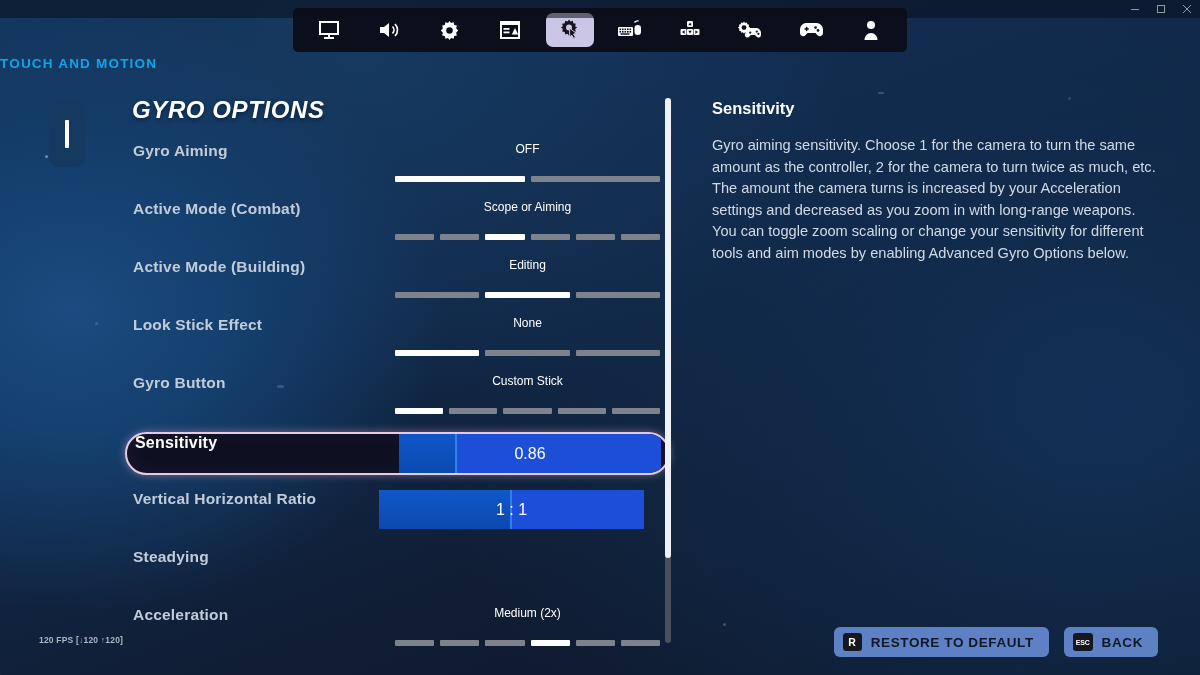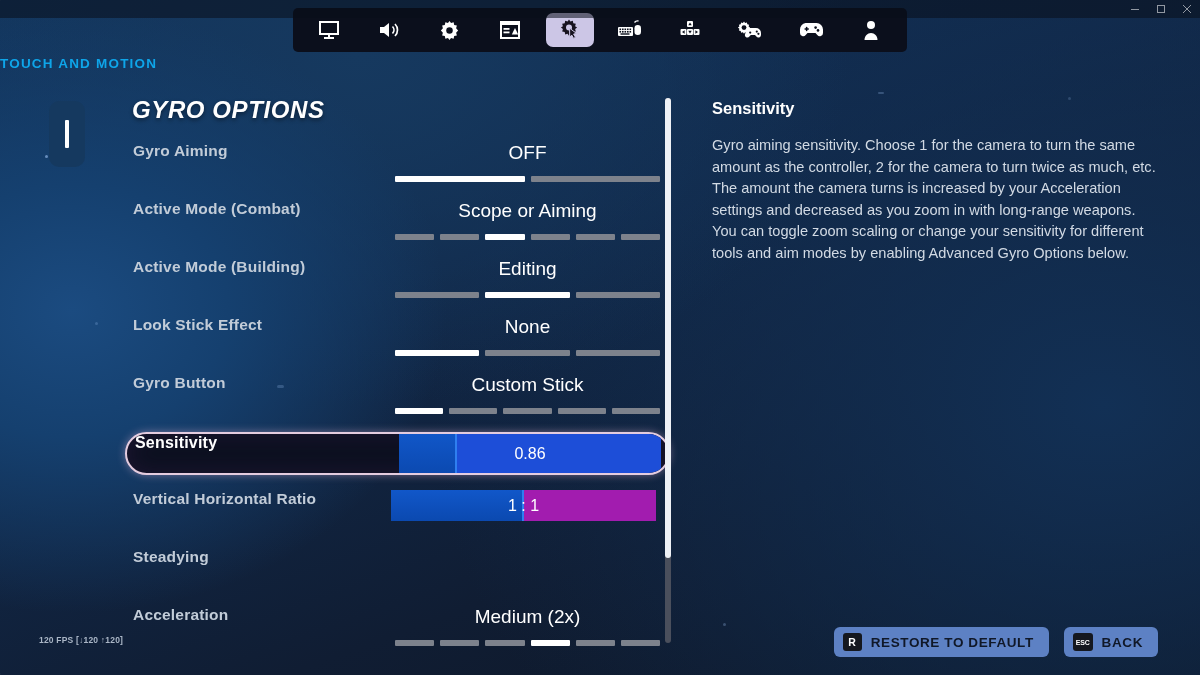--- a/index.html
+++ b/index.html
@@ -87,33 +87,33 @@
   .row .label{
     font-size:15.5px; font-weight:bold; color:#c2ccd8; letter-spacing:.2px;
     white-space:nowrap;
   }
   
   .optctl{
     position:absolute; left:270px; top:0; width:265px; height:43px;
   }
   .optval{
     position:absolute; left:0; right:0; top:0; height:26px;
-    text-align:center; font-size:19px; color:#ffffff;
+    text-align:center; font-size:12px; color:#ffffff;
   }
   .segs{
     position:absolute; left:0; right:0; bottom:3px; height:6px;
     display:flex; gap:6px;
   }
   .seg{ flex:1; height:6px; background:#7d828c; border-radius:1px; }
   .seg.on{ background:#ffffff; }
 
   
   .slider{
-    position:absolute; left:266px; top:0; width:265px; height:31px;
-    background:#a21caf; overflow:hidden;
+    position:absolute; left:254px; top:0; width:265px; height:39px;
+    background:#1d4ed8; overflow:hidden;
   }
   .slider .fill{
     position:absolute; left:0; top:0; bottom:0;
     background:linear-gradient(180deg,#1157c9,#0b49b0);
     border-right:2px solid #2f7ff0;
   }
   .slider .sval{
     position:absolute; inset:0; display:flex; align-items:center; justify-content:center;
     font-size:16px; color:#fff; z-index:2;
   }

